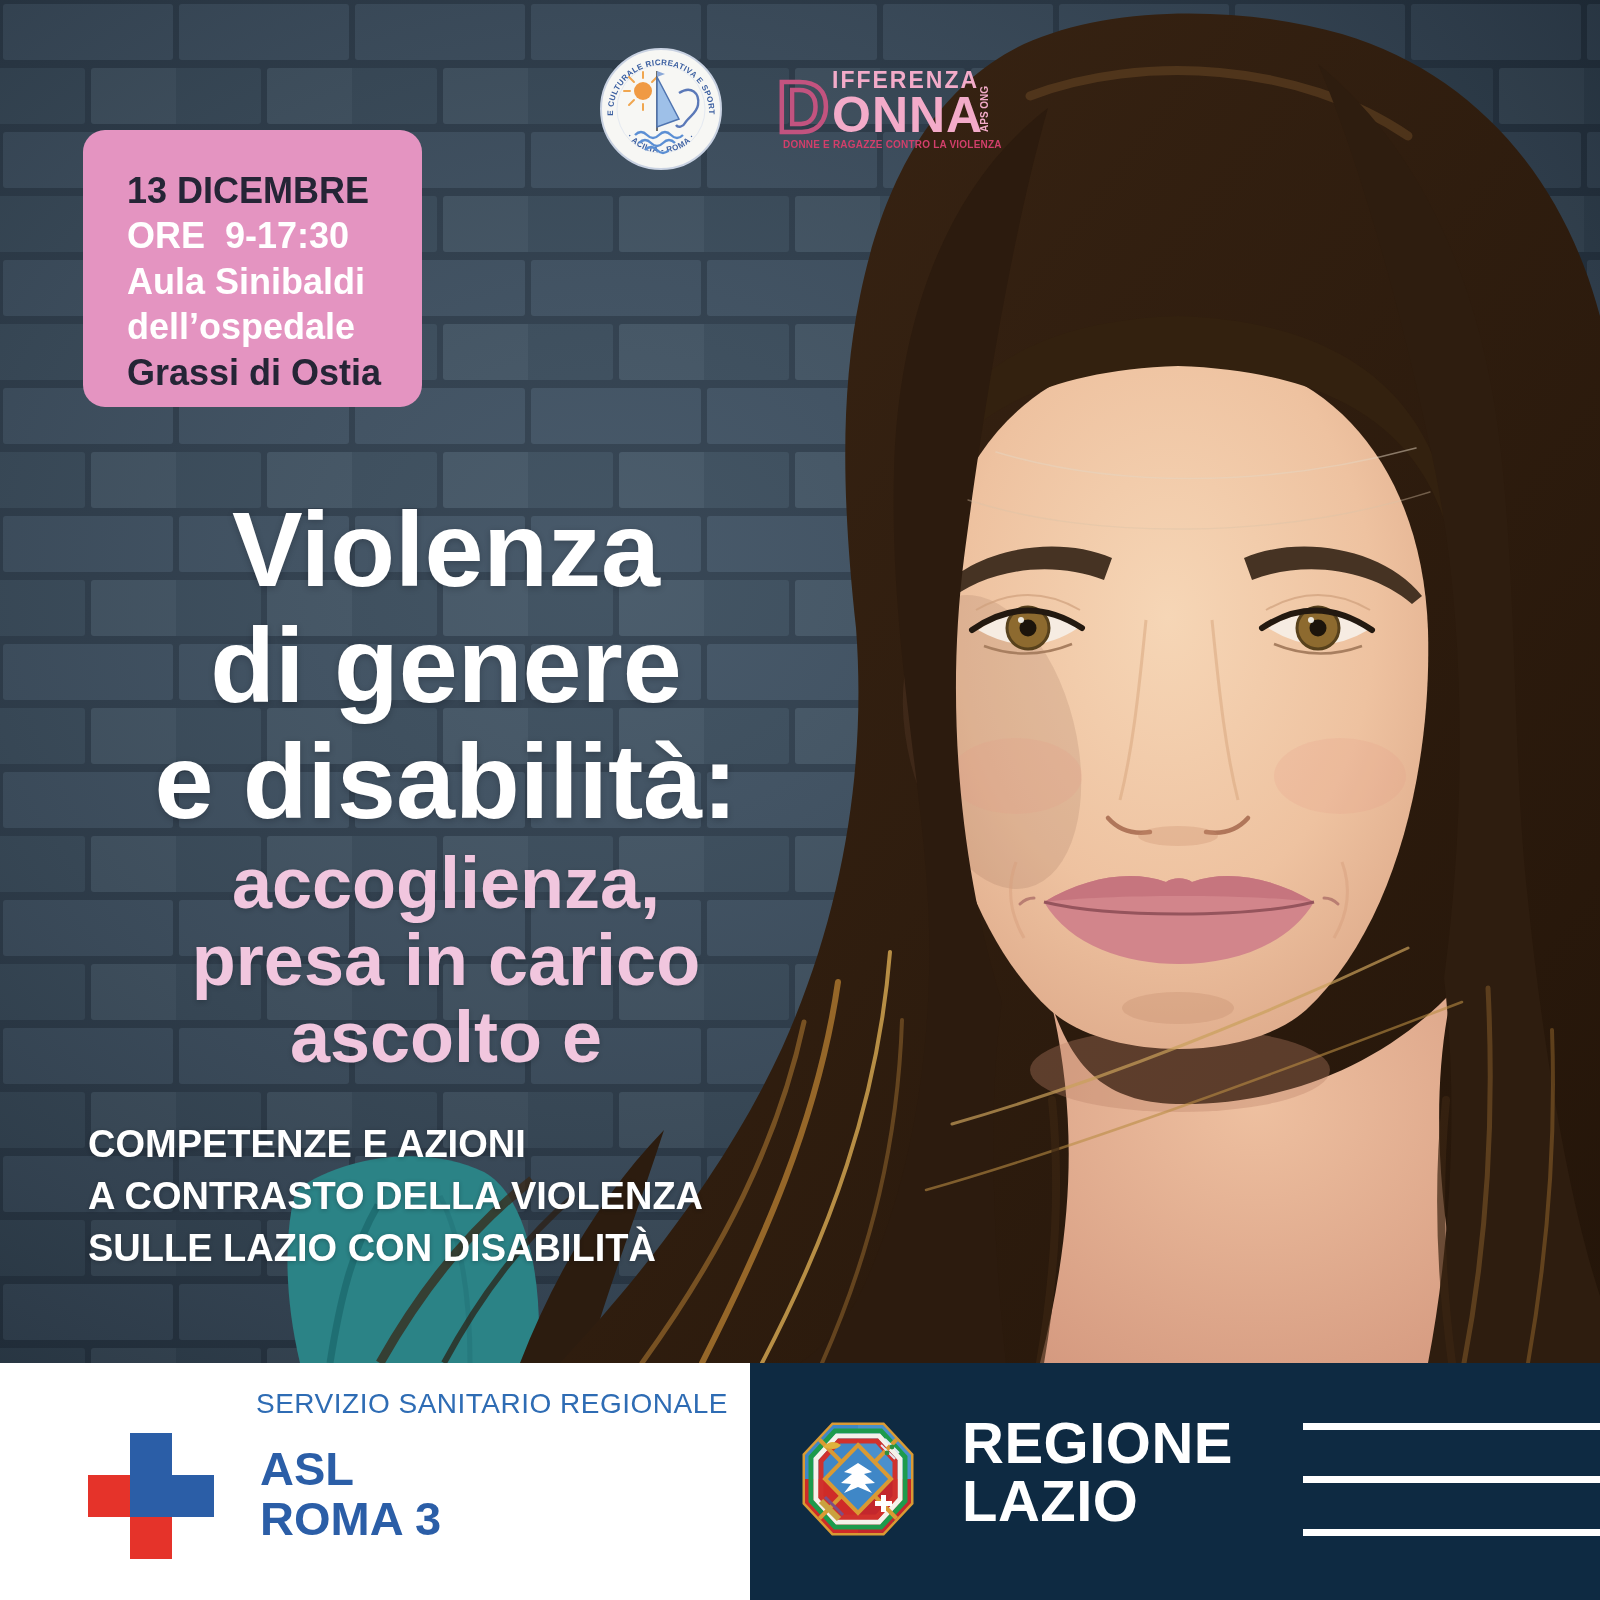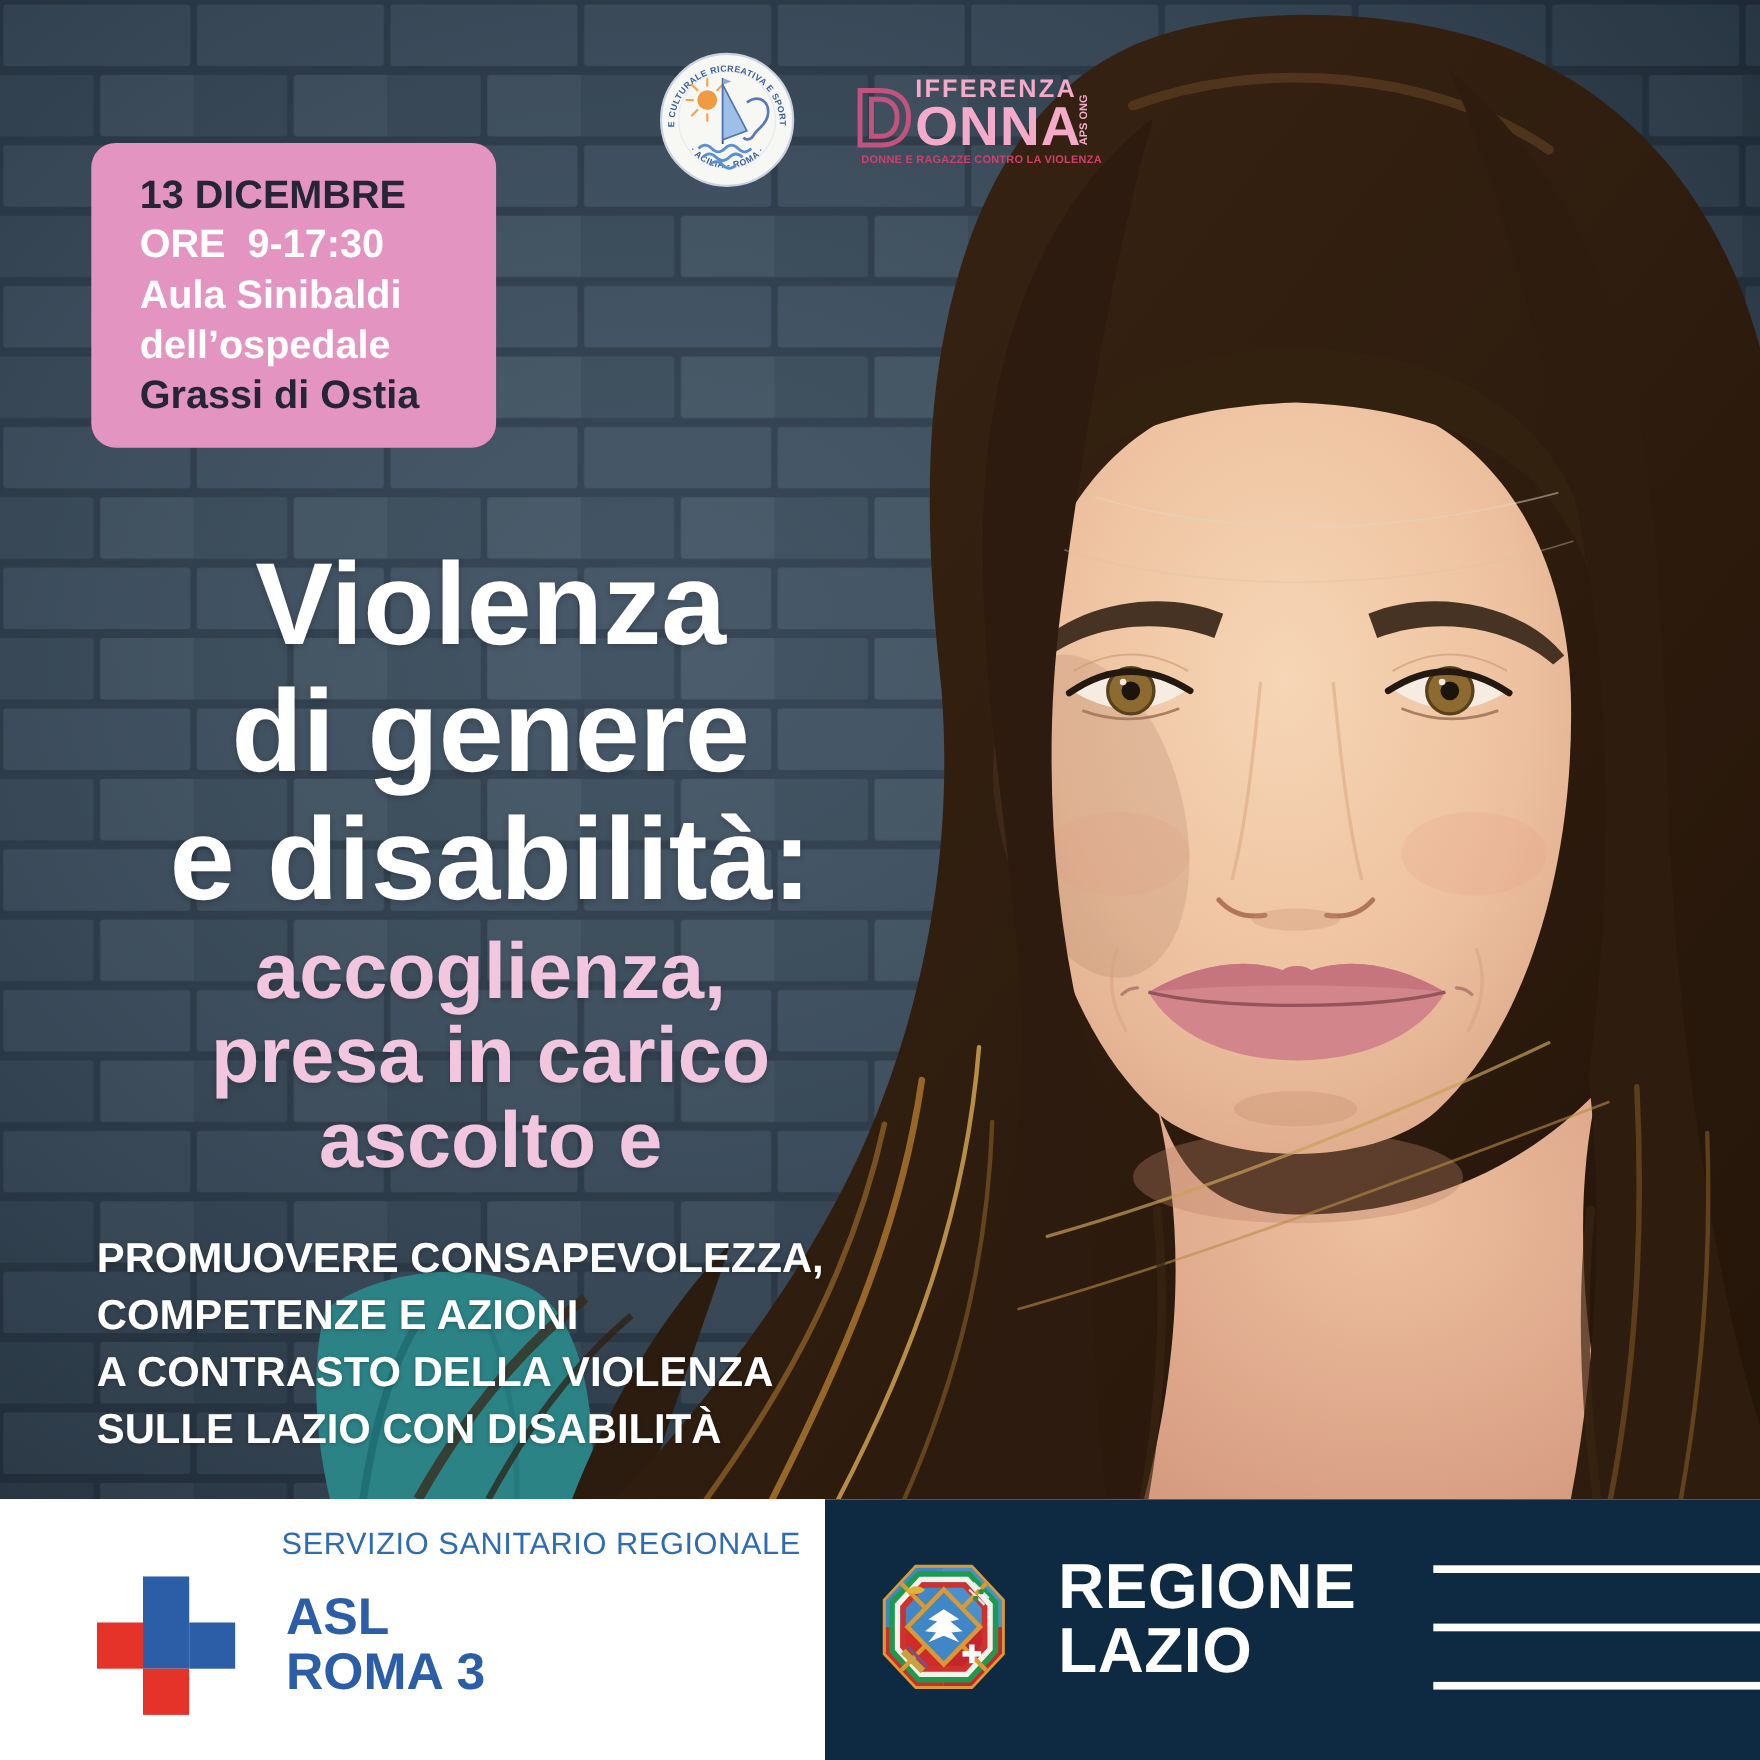--- a/index.html
+++ b/index.html
@@ -1,23 +1,23 @@
 <!DOCTYPE html>
 <html><head>
 <meta charset="utf-8">
 <style>
   html,body{margin:0;padding:0;background:#ffffff;}
   .poster{position:relative;width:1600px;height:1600px;overflow:hidden;
           font-family:"Liberation Sans",sans-serif;background:#fff;}
   
   .hero{position:absolute;left:0;top:0;width:1600px;height:1363px;display:block;}
   
-  .event-box{position:absolute;left:83px;top:130px;width:368px;height:277px;
+  .event-box{position:absolute;left:83px;top:130px;width:339px;height:277px;
              background:#e494c1;border-radius:22px;box-sizing:border-box;
-             padding:24px 20px 0 44px;}
+             padding:38px 20px 0 44px;}
   .event-box .ln{font-size:36px;font-weight:700;line-height:45.4px;white-space:nowrap;}
   .ev-dark{color:#252536;}
   .ev-white{color:#ffffff;}
   .ev-time{word-spacing:10px;}
   
   .title-block{position:absolute;left:86px;top:491px;width:720px;text-align:center;}
   .title-white{font-size:106px;line-height:116px;font-weight:700;color:#ffffff;
                text-shadow:0 2px 6px rgba(10,16,24,.25);white-space:nowrap;}
   .title-pink-wrap{margin-top:6px;}
   .title-pink{font-size:72px;line-height:77px;font-weight:700;color:#f1c6de;
@@ -234,21 +234,20 @@
     <div class="title-white">di genere</div>
     <div class="title-white">e disabilità:</div>
     <div class="title-pink-wrap">
       <div class="title-pink">accoglienza,</div>
       <div class="title-pink">presa in carico</div>
       <div class="title-pink">ascolto e</div>
     </div>
   </div>
 
   <div class="promo">
-    <div class="ln">PROMUOVERE CONSAPEVOLEZZA,</div>
     <div class="ln">COMPETENZE E AZIONI</div>
     <div class="ln">A CONTRASTO DELLA VIOLENZA</div>
     <div class="ln">SULLE LAZIO CON DISABILITÀ</div>
   </div>
 
   <div class="footer-white"></div>
   <div class="footer-navy"></div>
 
   <div class="ssr">SERVIZIO SANITARIO REGIONALE</div>
 

